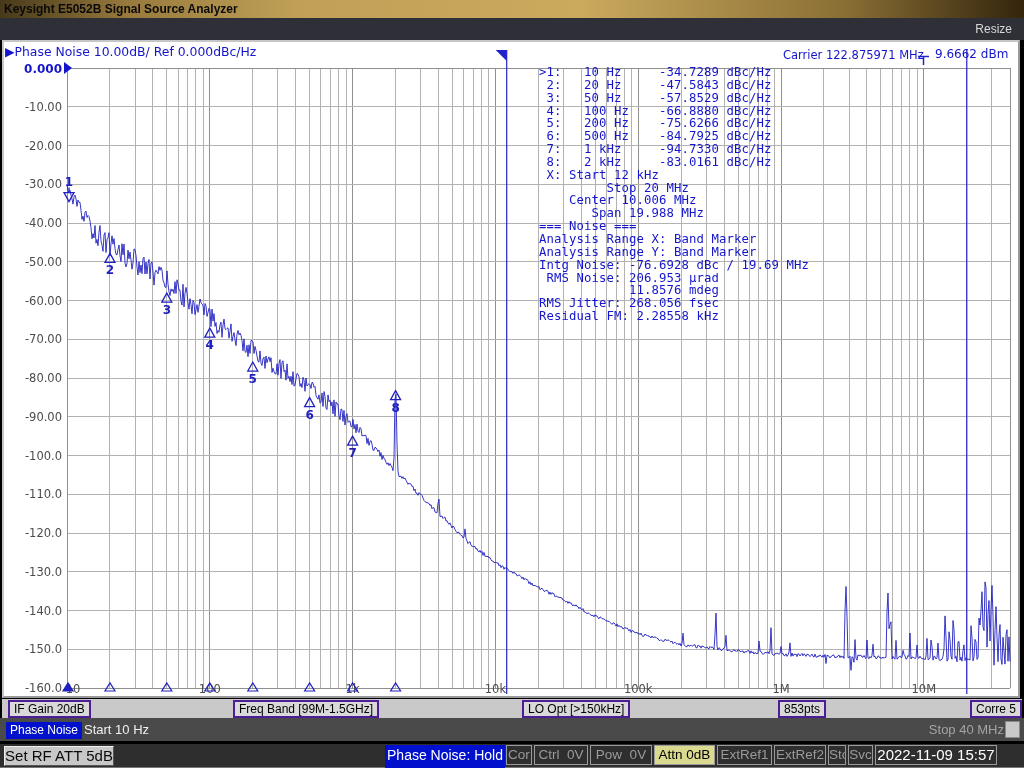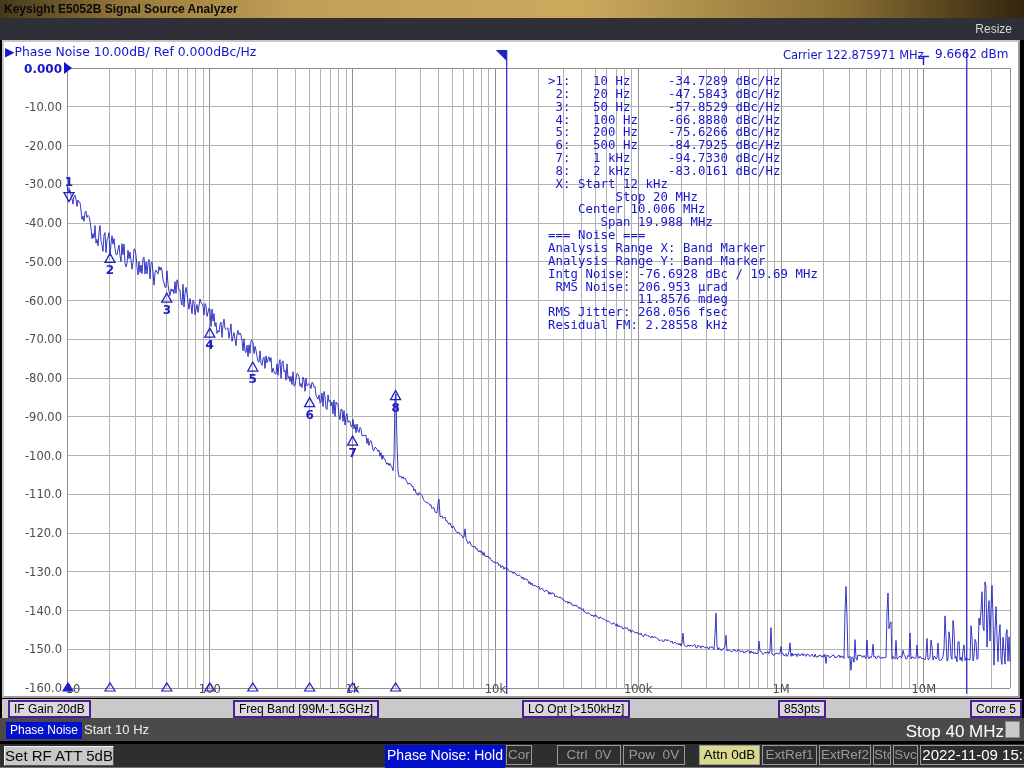--- a/index.html
+++ b/index.html
@@ -9,37 +9,37 @@
   .titlebar span{position:absolute;left:4px;top:2px;font-size:12px;font-weight:bold;color:#0a0a0a;}
   .menubar{position:absolute;left:0;top:18px;width:1024px;height:22px;background:#2e2f37;}
   .menubar span{position:absolute;right:12px;top:4px;font-size:12px;color:#d8d8d8;}
   .chart-frame{position:absolute;left:2px;top:40px;width:1018px;height:658px;background:#fff;
     border-top:2px solid #c6c6c6;border-left:2px solid #c6c6c6;border-right:2px solid #9a9a9a;border-bottom:2px solid #9a9a9a;box-sizing:border-box;}
   .trace-label{position:absolute;left:5px;top:44px;font-family:"DejaVu Sans",sans-serif;font-size:12.4px;color:#1414cc;}
   .carrier-label{position:absolute;left:783px;top:47.5px;font-family:"DejaVu Sans",sans-serif;font-size:11.5px;color:#1414cc;white-space:nowrap;}
   .power-label{position:absolute;left:935px;top:47px;font-family:"DejaVu Sans",sans-serif;font-size:12px;color:#1414cc;white-space:nowrap;}
   .ref-label{position:absolute;left:0px;top:61.5px;width:62px;text-align:right;font-family:"DejaVu Sans",sans-serif;font-size:12px;font-weight:bold;color:#1414cc;}
   #plot-svg{position:absolute;left:0;top:0;}
-  pre.readout{position:absolute;left:539px;top:66px;margin:9px;font-family:"DejaVu Sans Mono",monospace;
+  pre.readout{position:absolute;left:539px;top:66px;margin:0;font-family:"DejaVu Sans Mono",monospace;
     font-size:12.3px;line-height:12.85px;color:#1515cc;font-weight:normal;letter-spacing:0.1px;}
   .row1{position:absolute;left:2px;top:699px;width:1020px;height:19px;background:#c9c9c9;}
   .btn1{position:absolute;top:1px;height:14px;background:#d9d9d9;border:2px solid #4c1d95;
     font-size:12px;color:#000;text-align:center;line-height:14px;padding:0 4px;}
   .row2{position:absolute;left:0px;top:718px;width:1024px;height:23px;background:#4a4a4a;}
   .chip{position:absolute;left:6px;top:4px;background:#0010cc;color:#fff;font-size:12px;padding:1px 4px 2px 4px;}
   .start-label{position:absolute;left:84px;top:4px;color:#f0f0f0;font-size:13px;}
-  .stop-label{position:absolute;right:20px;top:4px;color:#ffffff;font-size:17px;}
+  .stop-label{position:absolute;right:20px;top:4px;color:#a3a3a3;font-size:13px;}
   .row2-sq{position:absolute;right:4px;top:3px;width:13px;height:15px;background:#c9c9c9;border:1px solid #888;}
   .row3{position:absolute;left:0px;top:741px;width:1024px;height:27px;background:#2e2e2e;border-top:3px solid #000;box-sizing:border-box;border-bottom:1px solid #777;text-decoration:underline;}
   .softkey{position:absolute;left:4px;top:2px;width:108px;height:18px;background:#c8c8c8;color:#0a0a0a;
     font-size:15px;text-align:center;line-height:18px;border-top:1px solid #f0f0f0;border-left:1px solid #f0f0f0;border-right:1px solid #555;border-bottom:1px solid #555;}
   .hold{position:absolute;left:385px;top:1px;width:120px;box-sizing:border-box;text-align:center;background:#0010cc;color:#fff;font-size:14px;padding:2px 0 10px 0;}
   .cells{position:absolute;left:506px;top:1px;height:20px;display:flex;gap:2px;}
   .cell{box-sizing:border-box;border:1px solid #9a9a9a;color:#9a9a9a;font-size:13.5px;line-height:18px;padding:0;text-align:center;white-space:pre;overflow:hidden;}
-  .cell.highlight{background:#d9d98f;color:#000;border-color:#9a9a9a;margin-left:12px;}
+  .cell.highlight{background:#d9d98f;color:#000;border-color:#9a9a9a;}
   .cell.datetime{color:#fff;font-size:15px;}
 </style>
 </head>
 <body>
 
 <div class="titlebar">
   <span>Keysight E5052B Signal Source Analyzer</span>
 </div>
 <div class="menubar">
   <span>Resize</span>
@@ -219,21 +219,21 @@
   <span class="start-label">Start 10 Hz</span>
   <span class="stop-label">Stop 40 MHz</span>
   <span class="row2-sq"></span>
 </div>
 
 <div class="row3">
   <div class="softkey">Set RF ATT 5dB</div>
   <div class="hold">Phase Noise: Hold</div>
   <div class="cells" id="status-cells">
       <div class="cell disabled" style="width: 26px;">Cor</div>
-      <div class="cell disabled" style="width: 64px; margin-left: 23px;">Ctrl  0V</div>
+      <div class="cell disabled" style="width: 54px;">Ctrl  0V</div>
       <div class="cell disabled" style="width: 62px;">Pow  0V</div>
       <div class="cell highlight" style="width: 61px;">Attn 0dB</div>
       <div class="cell disabled" style="width: 55px;">ExtRef1</div>
       <div class="cell disabled" style="width: 52px;">ExtRef2</div>
       <div class="cell disabled" style="width: 18px;">Stop</div>
       <div class="cell disabled" style="width: 25px;">Svc</div>
       <div class="cell datetime" style="width: 122px;">2022-11-09 15:57</div>
     </div>
 </div>
 

